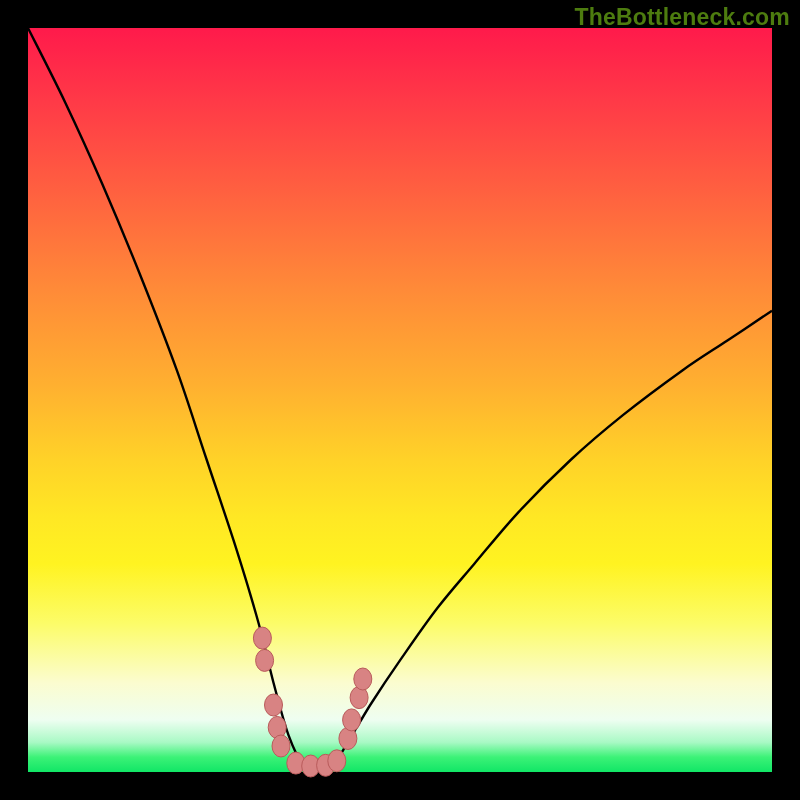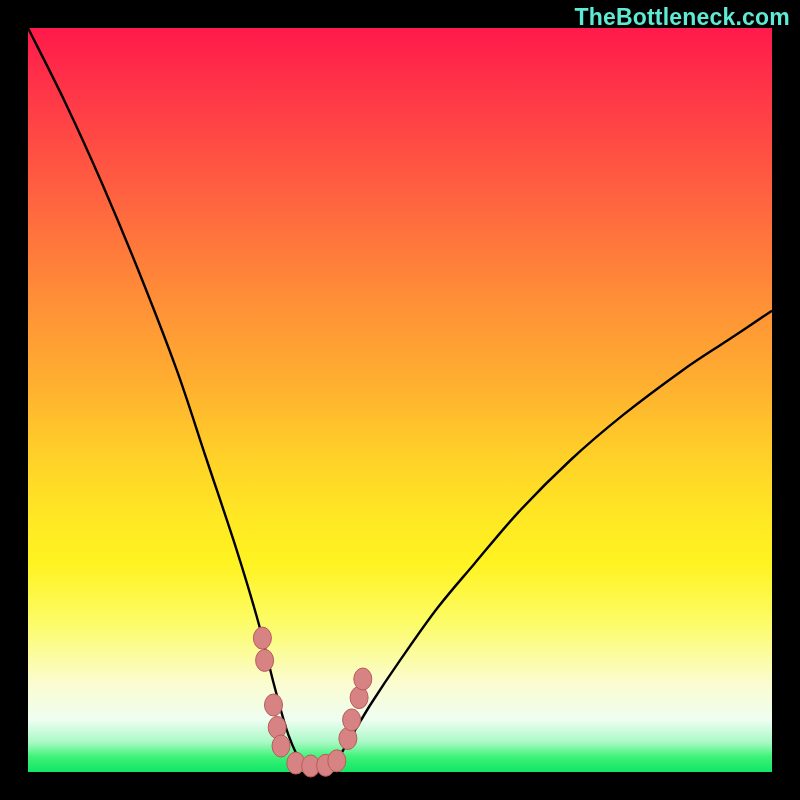--- a/index.html
+++ b/index.html
@@ -39,21 +39,21 @@
       #eefef1 93%,
       #a9f9c5 96%,
       #3cf277 98%,
       #11e666 100%
     );
   }
   .watermark {
     position: absolute;
     top: 4px;
     right: 10px;
-    color: #5eead4;
+    color: #4d7c0f;
     font-size: 23px;
     letter-spacing: 0.2px;
     font-weight: 600;
   }
   svg.curve {
     position: absolute;
     top: 0;
     left: 0;
     width: 744px;
     height: 744px;

